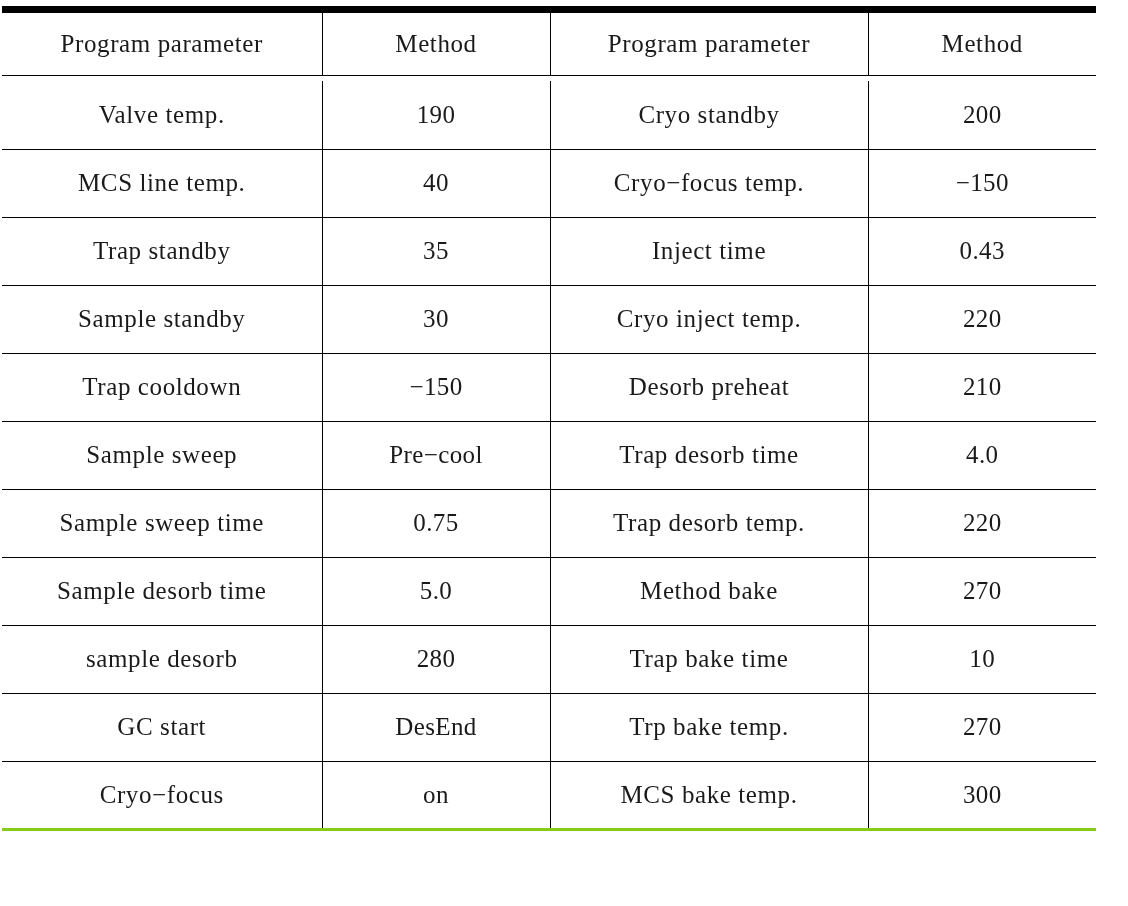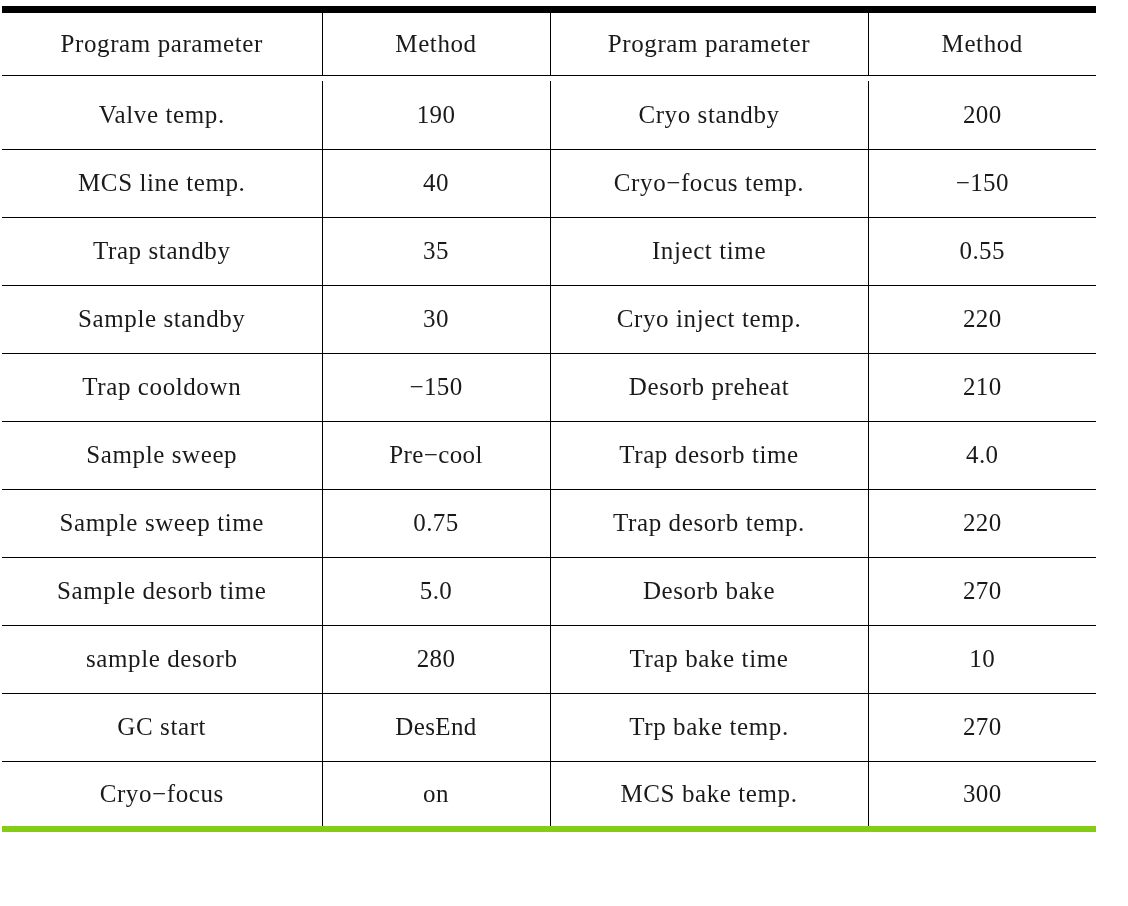--- a/index.html
+++ b/index.html
@@ -88,21 +88,21 @@
     color: #1a1a1a;
     white-space: nowrap;
   }
 
   tbody tr.data-row:first-child td.dcell {
     border-top: none;
   }
 
   
   tbody tr.data-row:last-child td.dcell {
-    border-bottom: 6px solid #84cc16;
+    border-bottom: 3px solid #84cc16;
   }
 
   
   td.dcell.value {
     letter-spacing: 0.4px;
   }
 </style>
 </head>
 <body>
 
@@ -139,21 +139,21 @@
           <tr class="data-row">
             <td class="dcell vsep">MCS line temp.</td>
             <td class="dcell vsep value">40</td>
             <td class="dcell vsep">Cryo−focus temp.</td>
             <td class="dcell value">−150</td>
           </tr>
           <tr class="data-row">
             <td class="dcell vsep">Trap standby</td>
             <td class="dcell vsep value">35</td>
             <td class="dcell vsep">Inject time</td>
-            <td class="dcell value">0.55</td>
+            <td class="dcell value">0.43</td>
           </tr>
           <tr class="data-row">
             <td class="dcell vsep">Sample standby</td>
             <td class="dcell vsep value">30</td>
             <td class="dcell vsep">Cryo inject temp.</td>
             <td class="dcell value">220</td>
           </tr>
           <tr class="data-row">
             <td class="dcell vsep">Trap cooldown</td>
             <td class="dcell vsep value">−150</td>
@@ -168,21 +168,21 @@
           </tr>
           <tr class="data-row">
             <td class="dcell vsep">Sample sweep time</td>
             <td class="dcell vsep value">0.75</td>
             <td class="dcell vsep">Trap desorb temp.</td>
             <td class="dcell value">220</td>
           </tr>
           <tr class="data-row">
             <td class="dcell vsep">Sample desorb time</td>
             <td class="dcell vsep value">5.0</td>
-            <td class="dcell vsep">Desorb bake</td>
+            <td class="dcell vsep">Method bake</td>
             <td class="dcell value">270</td>
           </tr>
           <tr class="data-row">
             <td class="dcell vsep">sample desorb</td>
             <td class="dcell vsep value">280</td>
             <td class="dcell vsep">Trap bake time</td>
             <td class="dcell value">10</td>
           </tr>
           <tr class="data-row">
             <td class="dcell vsep">GC start</td>

